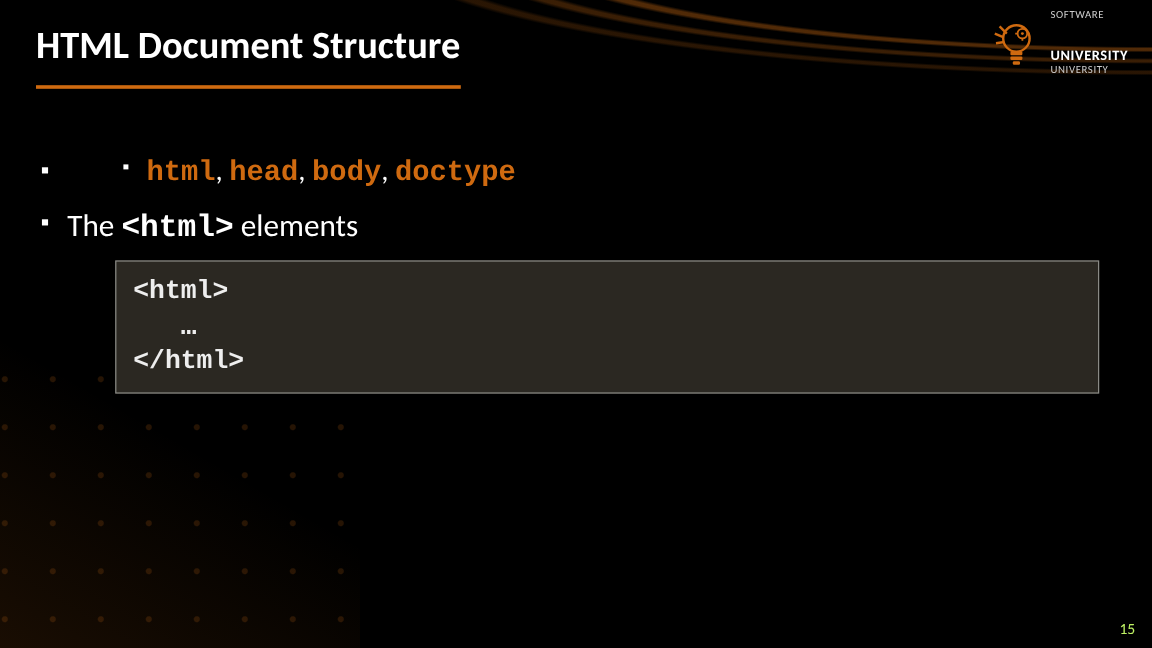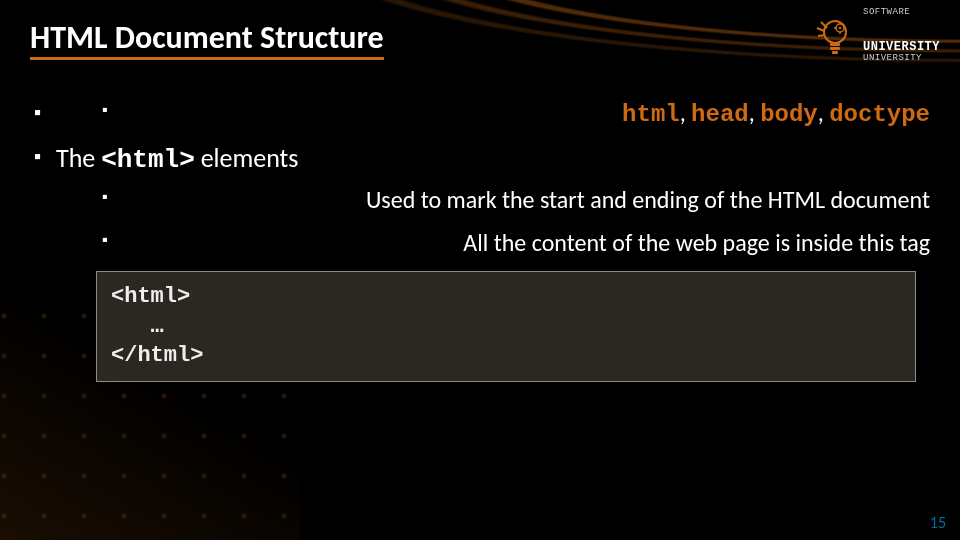--- a/index.html
+++ b/index.html
@@ -37,39 +37,38 @@
     position: relative;
     width: 100%; height: 100%;
     padding: 18px 30px 20px 30px;
   }
   .title {
     font-size: 32px;
     font-weight: 700;
     color: #fff;
     border-bottom: 3px solid #cf6a10;
     display: inline-block;
-    padding-bottom: 0;
+    padding-bottom: 14px;
     margin-bottom: 28px;
   }
   .logo {
     position: absolute;
     top: 8px; right: 20px;
     display: flex;
     align-items: center;
     gap: 6px;
   }
   .logo-bulb {
     width: 44px; height: 44px;
   }
   .logo-text {
     line-height: 1.05;
     font-size: 10px;
     letter-spacing: 0.5px;
     color: #ddd;
-    font-family: Liberation Mono, monospace;
   }
   .logo-text .l1 { font-size: 9px; font-weight: 400; color: #ccc; }
   .logo-text .l2 { font-size: 12px; font-weight: 700; color: #fff; margin-top: 24px; }
   .logo-text .l3 { font-size: 9px; font-weight: 400; color: #ccc; }
   ul.top {
     list-style: none;
     padding-left: 4px;
   }
   ul.top > li {
     position: relative;
@@ -80,23 +79,22 @@
   ul.top > li::before {
     content: "▪";
     position: absolute;
     left: 0; top: 2px;
     color: #fff;
     font-size: 20px;
   }
   ul.sub {
     list-style: none;
     padding-left: 46px;
-    margin-top: 10px;
+    margin-top: 26px;
     margin-bottom: 14px;
-    text-align: right;
   }
   ul.sub > li {
     position: relative;
     padding-left: 20px;
     font-size: 24px;
     margin-bottom: 14px;
   }
   ul.sub > li::before {
     content: "▪";
     position: absolute;
@@ -123,22 +121,22 @@
     font-size: 22px;
     font-weight: 700;
     line-height: 1.35;
     white-space: pre;
     color: #eee;
   }
   .pagenum {
     position: absolute;
     right: 14px;
     bottom: 8px;
-    font-size: 16px;
-    color: #0369a1;
+    font-size: 13px;
+    color: #bef264;
   }
 </style>
 </head>
 <body>
 
 <div class="bgdeco"></div>
 <div class="arcdeco"></div>
 
 <div class="slide">
 
@@ -170,24 +168,20 @@
   <ul class="top">
     <li>
       <ul class="sub">
         <li>
           <span class="kw">html</span><span>, </span><span class="kw">head</span><span>, </span><span class="kw">body</span><span>, </span><span class="kw">doctype</span>
         </li>
       </ul>
     </li>
     <li>
       <span>The </span><span class="kw-inline">&lt;html&gt;</span><span> elements</span>
-      <ul class="sub">
-        <li>Used to mark the start and ending of the HTML document</li>
-        <li>All the content of the web page is inside this tag</li>
-      </ul>
     </li>
   </ul>
 
   <div class="codebox">&lt;html&gt;
    …
 &lt;/html&gt;</div>
 
   <div class="pagenum">15</div>
 </div>
 

